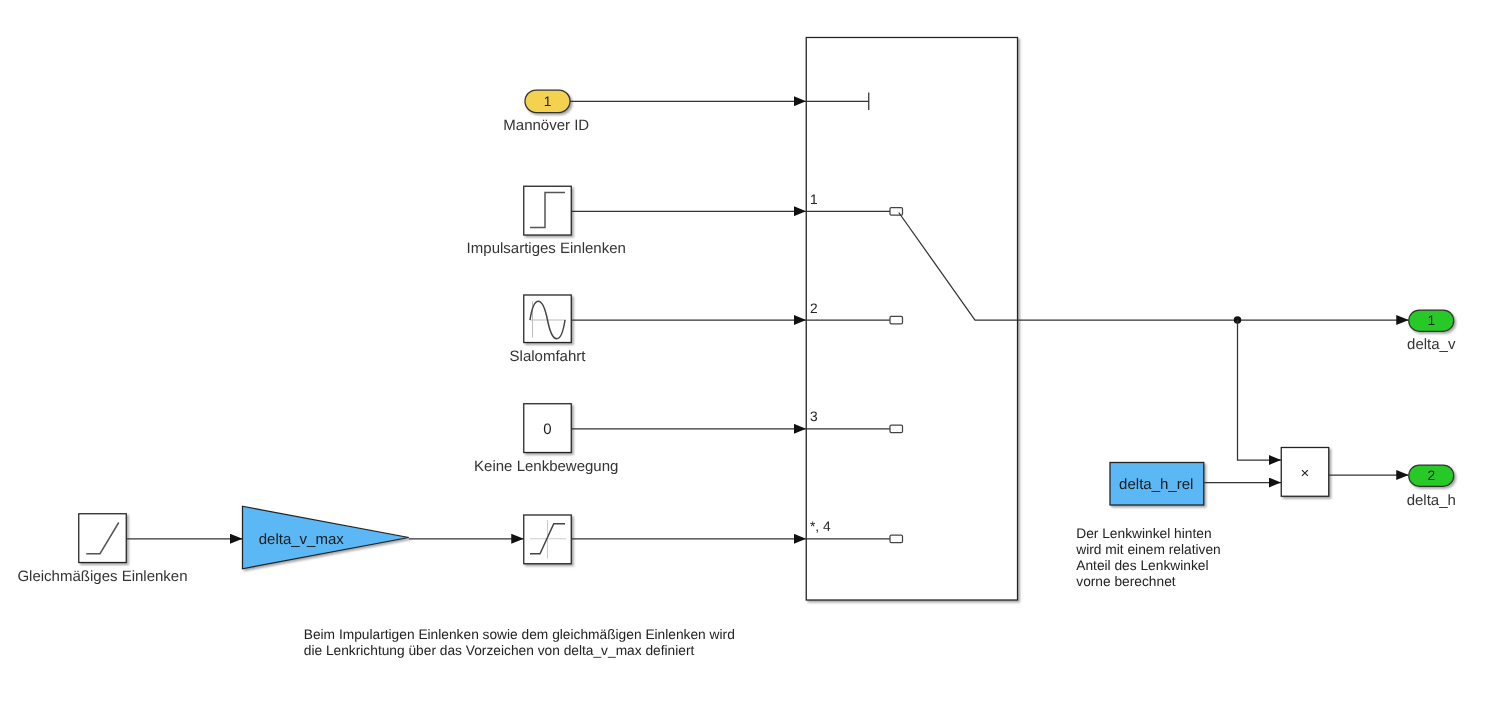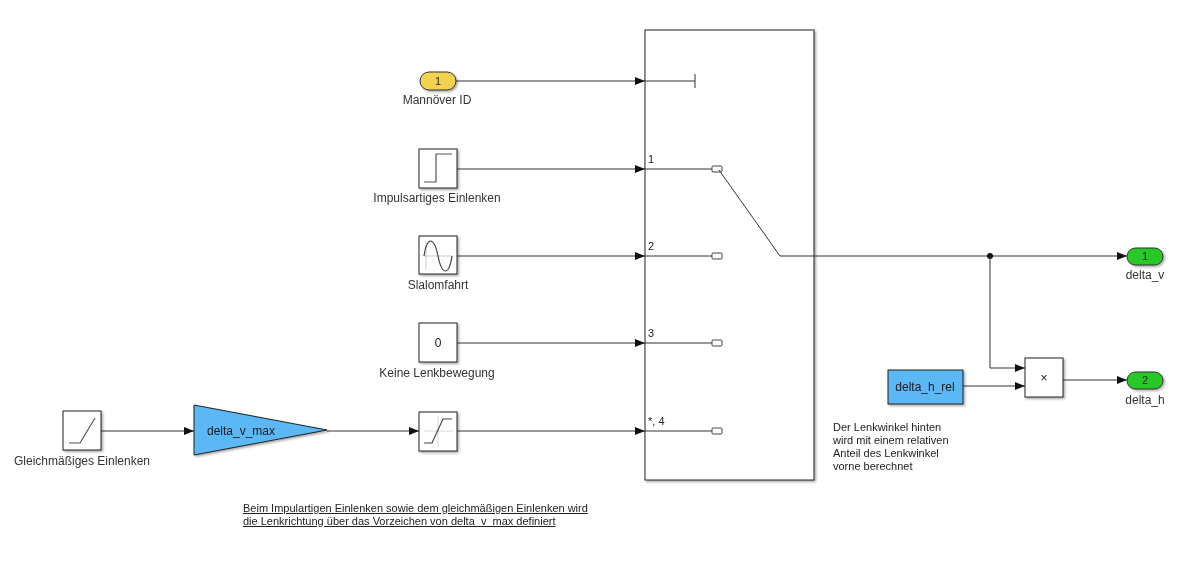--- a/index.html
+++ b/index.html
@@ -121,18 +121,18 @@
     <text x="1145" y="260" text-anchor="middle" class="port">1</text>
     <text x="1145" y="279" text-anchor="middle" class="lbl">delta_v</text>
   </g>
   <g>
     <rect x="1127" y="372" width="36" height="17" rx="8.5" ry="8.5" fill="#26C926" stroke="#333" stroke-width="1" filter="url(#sh)"></rect>
     <text x="1145" y="384" text-anchor="middle" class="port">2</text>
     <text x="1145" y="404" text-anchor="middle" class="lbl">delta_h</text>
   </g>
 </svg>
 
-<div class="note" style="left:243px; top:502px;text-decoration:underline;">Beim Impulartigen Einlenken sowie dem gleichmäßigen Einlenken wird
+<div class="note" style="left:243px; top:502px;">Beim Impulartigen Einlenken sowie dem gleichmäßigen Einlenken wird
 die Lenkrichtung über das Vorzeichen von delta_v_max definiert</div>
-<div class="note" style="left:833px; top:421px;">Der Lenkwinkel hinten
+<div class="note" style="left:861px; top:421px;">Der Lenkwinkel hinten
 wird mit einem relativen
 Anteil des Lenkwinkel
 vorne berechnet</div>
 
 </body></html>

